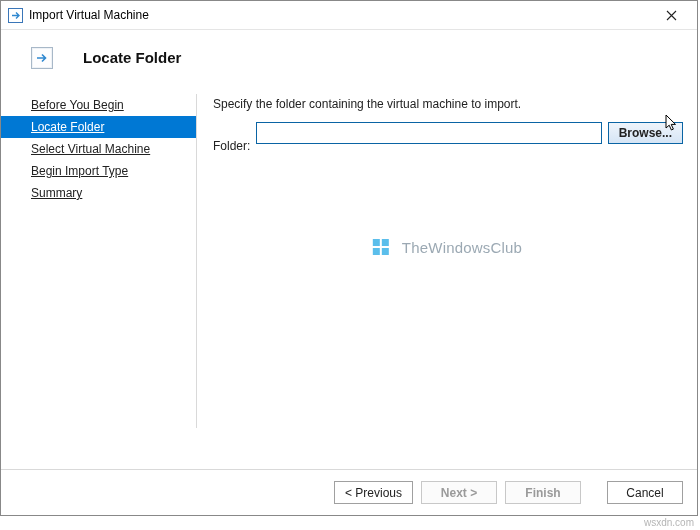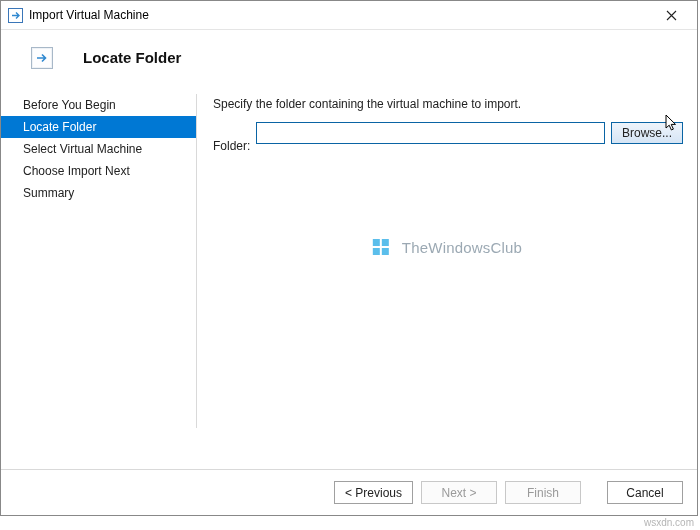--- a/index.html
+++ b/index.html
@@ -83,23 +83,24 @@
       display: flex;
       min-height: 0;
     }
     .sidebar {
       width: 195px;
       padding-top: 8px;
     }
     .sidebar .step {
       height: 22px;
       line-height: 22px;
-      padding-left: 22px;
+      padding-left: 30px;
       color: #222;
       white-space: nowrap;
+      text-decoration: underline;
     }
     .sidebar .step.active {
       background: #0078d4;
       color: #fff;
     }
     .divider-v {
       width: 1px;
       background: #d9d9d9;
       margin-top: 8px;
       margin-bottom: 6px;
@@ -132,20 +133,21 @@
       color: #000;
     }
     .browse-btn {
       height: 22px;
       min-width: 64px;
       padding: 0 10px;
       border: 1px solid #0a64a4;
       background: linear-gradient(#eef4fb, #d6e5f5);
       color: #222;
       cursor: default;
+      font-weight: bold;
     }
     .cursor {
       position: absolute;
       top: 28px;
       right: 18px;
       pointer-events: none;
     }
     .watermark {
       position: absolute;
       top: 152px;
@@ -182,20 +184,21 @@
       padding: 0 10px;
       border: 1px solid #a0a0a0;
       background: #fff;
       color: #222;
       cursor: default;
     }
     .footer button:disabled {
       color: #9a9a9a;
       border-color: #c8c8c8;
       background: #fbfbfb;
+      font-weight: bold;
     }
     .footer .gap {
       width: 10px;
     }
     .attribution {
       position: absolute;
       bottom: 2px;
       right: 6px;
       font-size: 10px;
       color: #b5b5b5;
@@ -228,21 +231,21 @@
       </svg>
     </span>
     <h1>Locate Folder</h1>
   </div>
 
   <div class="body">
     <div class="sidebar">
       <div class="step">Before You Begin</div>
       <div class="step active">Locate Folder</div>
       <div class="step">Select Virtual Machine</div>
-      <div class="step">Choose Import Next</div>
+      <div class="step">Begin Import Type</div>
       <div class="step">Summary</div>
     </div>
     <div class="divider-v"></div>
     <div class="content">
       <div class="instruction">Specify the folder containing the virtual machine to import.</div>
       <div class="row">
         <label>Folder:</label>
         <input type="text" class="folder-input" value="" style="">
         <button class="browse-btn">Browse...</button>
       </div>

